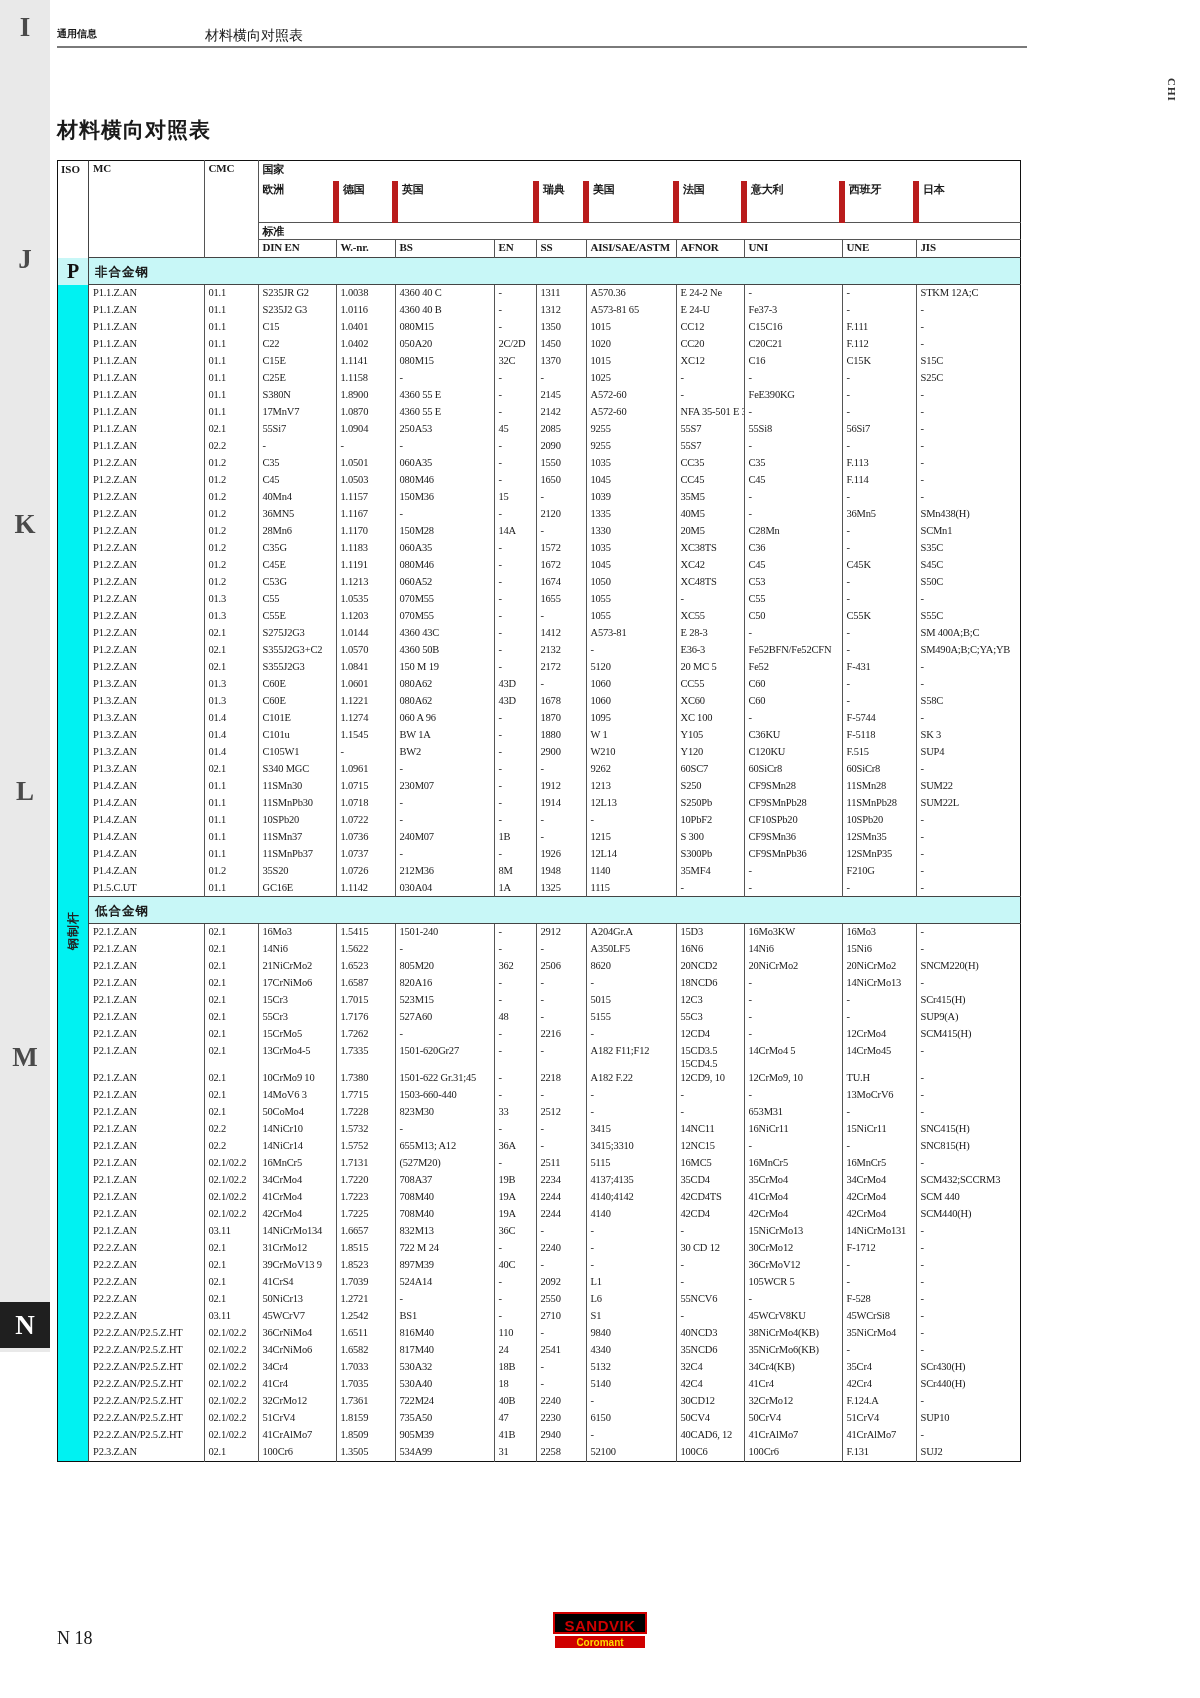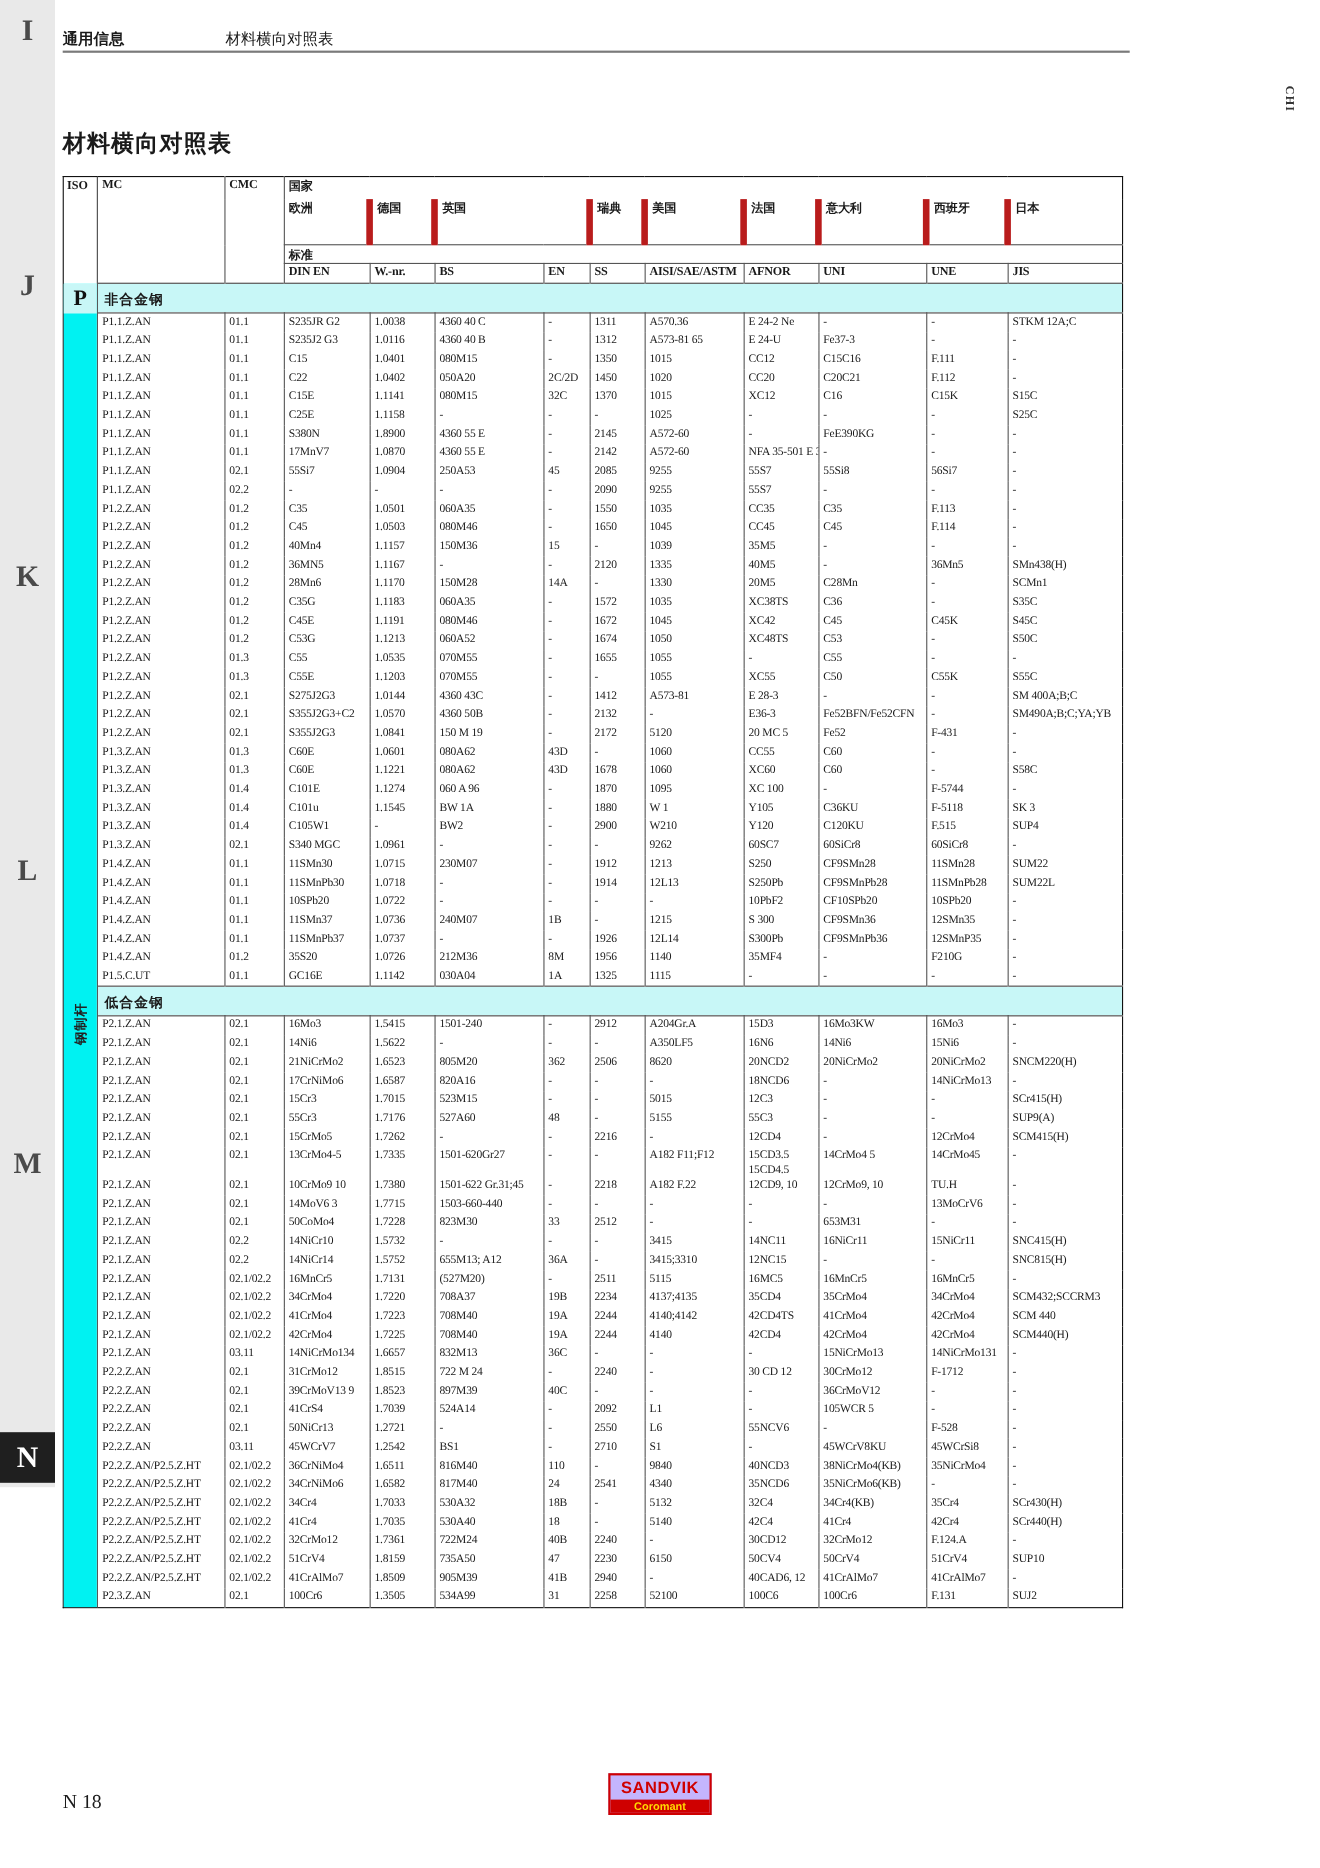--- a/index.html
+++ b/index.html
@@ -7,21 +7,21 @@
   .page {
     position:relative; width:1200px; height:1698px; background:#ffffff;
     font-family:"Liberation Serif","DejaVu Serif",serif; color:#1a1a1a; overflow:hidden;
   }
   
   .side-strip { position:absolute; left:0; top:0; width:50px; height:1352px; background:#e9e9e9; }
   .side-tab { position:absolute; left:0; width:50px; height:46px; display:flex; align-items:center; justify-content:center;
     font-size:27px; font-weight:bold; color:#4a4a4a; font-family:"Liberation Serif",serif; }
   .side-tab.dark { background:#1f1f1f; color:#ffffff; }
   
-  .crumb-left  { position:absolute; left:57px; top:27px; font-size:14px; font-weight:bold; }
+  .crumb-left  { position:absolute; left:57px; top:27px; font-size:10px; font-weight:bold; }
   .crumb-right { position:absolute; left:205px; top:27px; font-size:14px; }
   .head-rule { position:absolute; left:57px; top:46px; width:970px; height:0; border-top:2px solid #7a7a7a; }
   .edge-tab { position:absolute; left:1178px; top:78px; font-size:11px; font-weight:bold; color:#333;
     transform:rotate(90deg); transform-origin:left top; letter-spacing:1px; }
   .page-title { position:absolute; left:57px; top:116px; font-size:21px; font-weight:bold; letter-spacing:1px; }
   
   .tbl-wrap { position:absolute; left:57px; top:160px; width:963px; }
   .iso-strip { position:absolute; left:0; top:0; bottom:0; width:32px; background:#ffffff;
     border:1.5px solid #111; border-right:1px solid #444; }
   .iso-label { position:absolute; left:3px; top:2px; font-size:11px; font-weight:bold; }
@@ -42,21 +42,21 @@
   tr.rowD th { height:18px; border-left:1px solid #555; }
   tr.rowD th:first-child { border-left:none; }
   th.mc-h, th.cmc-h { border-right:1px solid #555; vertical-align:top; }
   tbody td { height:17px; border-left:1px solid #555; line-height:1.28; }
   tbody td:first-child { border-left:none; }
   tbody tr.band-row td { height:27px; background:#c8f7f7; font-weight:bold; font-size:12.5px;
     padding:6px 0 0 6px; border-left:none; border-top:1px solid #444; border-bottom:1px solid #444; letter-spacing:1px; }
   td.c5, th.en-h { text-align:right; padding-right:12px; }
   
   .page-num { position:absolute; left:57px; top:1628px; font-size:18px; }
-  .logo { position:absolute; left:553px; top:1612px; width:94px; height:38px; border:2px solid #cf0000; background:#c4b5fd; }
+  .logo { position:absolute; left:553px; top:1612px; width:94px; height:22px; border:2px solid #cf0000; background:#000000; }
   .logo-top { height:22px; display:flex; align-items:center; justify-content:center;
     font-family:"Liberation Sans",sans-serif; font-weight:bold; font-size:15px; color:#cf0000; letter-spacing:0.5px; }
   .logo-bot { height:12px; background:#cf0000; display:flex; align-items:center; justify-content:center;
     font-family:"Liberation Sans",sans-serif; font-weight:bold; font-size:10px; color:#ffd900; }
 </style>
 </head>
 <body>
 
 <div class="page">
 
@@ -605,21 +605,21 @@
             <td class="c10">12SMnP35</td>
             <td class="c11">-</td>
           </tr>
           <tr>
             <td class="c0">P1.4.Z.AN</td>
             <td class="c1">01.2</td>
             <td class="c2">35S20</td>
             <td class="c3">1.0726</td>
             <td class="c4">212M36</td>
             <td class="c5">8M</td>
-            <td class="c6">1956</td>
+            <td class="c6">1948</td>
             <td class="c7">1140</td>
             <td class="c8">35MF4</td>
             <td class="c9">-</td>
             <td class="c10">F210G</td>
             <td class="c11">-</td>
           </tr>
           <tr>
             <td class="c0">P1.5.C.UT</td>
             <td class="c1">01.1</td>
             <td class="c2">GC16E</td>

